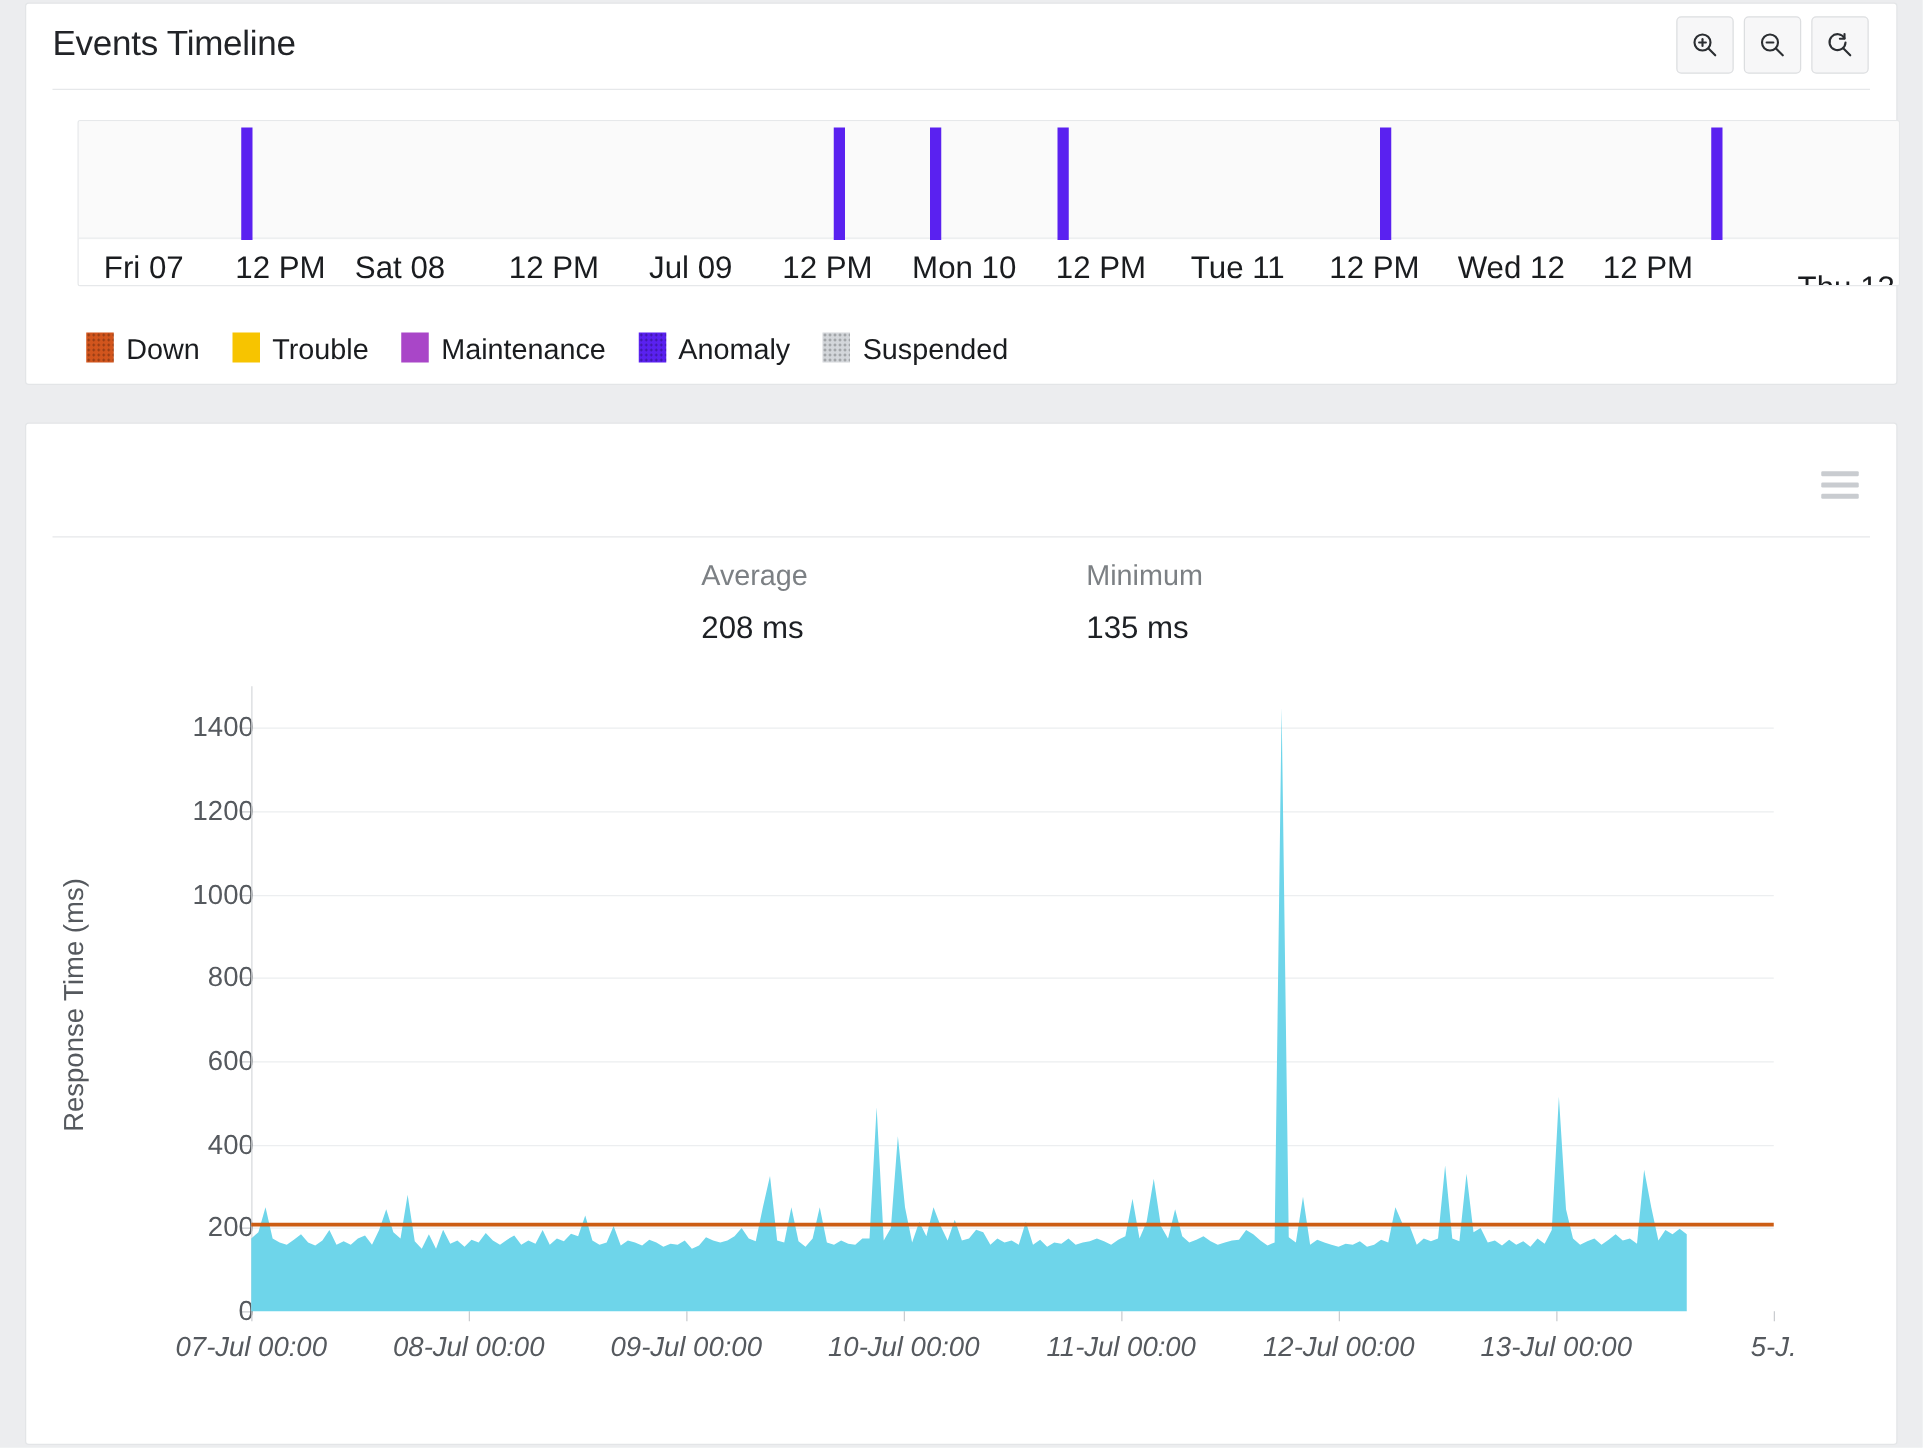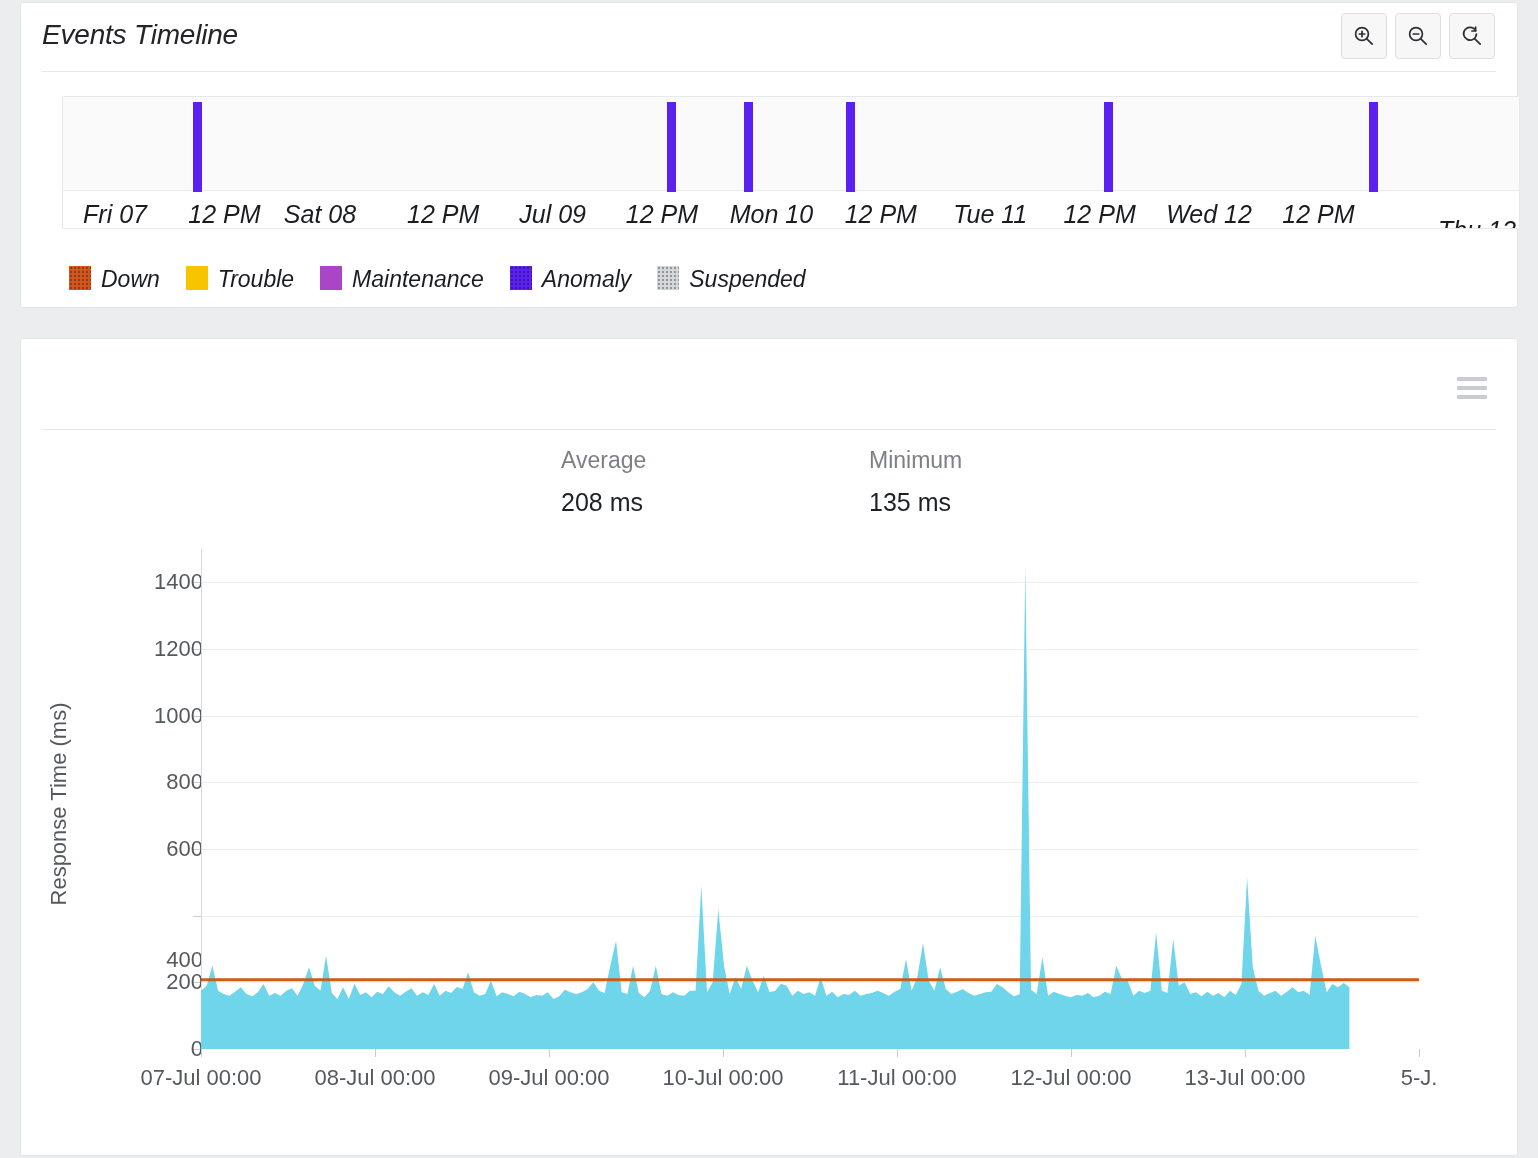--- a/index.html
+++ b/index.html
@@ -13,21 +13,21 @@
 
   
   .panel {
     position: absolute;
     left: 20px;
     width: 1498px;
     background: #ffffff;
     border: 1px solid #e3e5e7;
     border-radius: 3px;
   }
-  #panel-events { top: 2px; height: 306px; font-style: italic; }
+  #panel-events { top: 2px; height: 306px; }
   #panel-response { top: 338px; height: 818px; }
 
   
   .panel-head {
     position: relative;
     height: 68px;
   }
   .panel-title {
     position: absolute;
     left: 21px; top: 16px;
@@ -161,20 +161,21 @@
     transform: translateY(-50%);
   }
   .gridline { position: absolute; left: 180px; width: 1218px; height: 1px; background: #eceef0; }
   .tickmark { position: absolute; left: 172px; width: 9px; height: 1px; background: #c9ccd0; }
   .yaxis-line { position: absolute; left: 180px; top: 0px; width: 1px; bottom: 0; background: #d7dadd; }
   .xtick {
     position: absolute;
     font-size: 22px; color: #55595e;
     transform: translateX(-50%);
     white-space: nowrap;
+    font-style: italic;
   }
   .xtickmark { position: absolute; width: 1px; height: 8px; background: #c9ccd0; }
   svg.plot { position: absolute; left: 0; top: 0; }
 </style>
 </head>
 <body>
 
 <div class="page">
 
   <section class="panel" id="panel-events">
@@ -278,21 +279,21 @@
 
     <div class="chart-area" id="chart-area">
         <div class="ylabel">Response Time (ms)</div>
         <div class="tickmark" style="top: 510px;"></div>
         <div class="ytick" style="top: 510px;">0</div>
         <div class="gridline" style="top: 443.333px;"></div>
         <div class="tickmark" style="top: 443.333px;"></div>
         <div class="ytick" style="top: 443.333px;">200</div>
         <div class="gridline" style="top: 376.667px;"></div>
         <div class="tickmark" style="top: 376.667px;"></div>
-        <div class="ytick" style="top: 376.667px; margin-top: 44px;">400</div>
+        <div class="ytick" style="top: 376.667px;">400</div>
         <div class="gridline" style="top: 310px;"></div>
         <div class="tickmark" style="top: 310px;"></div>
         <div class="ytick" style="top: 310px;">600</div>
         <div class="gridline" style="top: 243.333px;"></div>
         <div class="tickmark" style="top: 243.333px;"></div>
         <div class="ytick" style="top: 243.333px;">800</div>
         <div class="gridline" style="top: 176.667px;"></div>
         <div class="tickmark" style="top: 176.667px;"></div>
         <div class="ytick" style="top: 176.667px;">1000</div>
         <div class="gridline" style="top: 110px;"></div>

